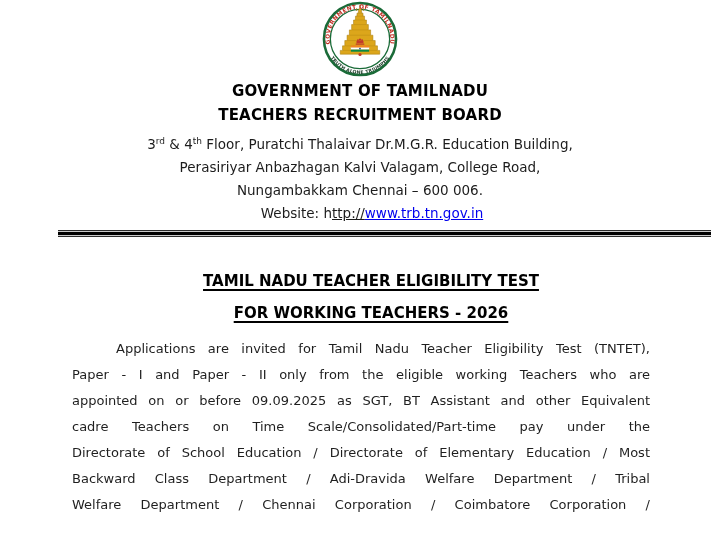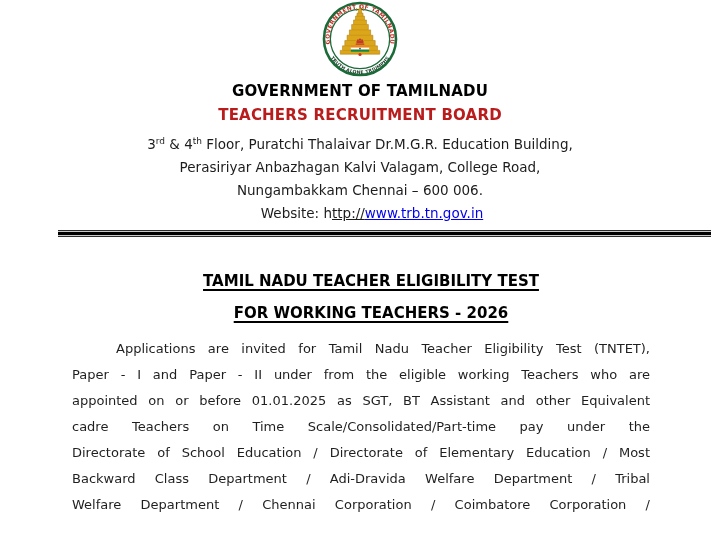--- a/index.html
+++ b/index.html
@@ -16,21 +16,21 @@
   .header { text-align: center; padding-top: 1px; }
   .logo { display: block; margin: 0 auto; width: 76px; height: 76px; }
 
   .org1 {
     margin-top: 6px;
     font-size: 15px; font-weight: bold; color: #000;
     letter-spacing: 0.2px; line-height: 16px;
   }
   .org2 {
     margin-top: 8px;
-    font-size: 15px; font-weight: bold; color: #b91c1c;
+    font-size: 15px; font-weight: bold; color: #000000;
     letter-spacing: 0.2px; line-height: 16px;
   }
   .address { margin-top: 10px; font-size: 13.5px; line-height: 23px; color: #1c1c1c; }
   .address sup { font-size: 9px; line-height: 0; }
   .website-line { font-size: 13.5px; line-height: 23px; padding-left: 24px; }
   .underlined-black { text-decoration: underline; color: #1c1c1c; }
   .website-link { color: #0000ee; text-decoration: underline; cursor: pointer; }
 
   
   .rule {
@@ -119,21 +119,21 @@
 
   <div class="rule"></div>
 
   <div class="titles">
     <div class="title-line title-1"><span class="u">TAMIL NADU TEACHER ELIGIBILITY TEST</span></div>
     <div class="title-line title-2"><span class="u">FOR WORKING TEACHERS - 2026</span></div>
   </div>
 
   <div class="paragraph">
     <div class="pline first">Applications are invited for Tamil Nadu Teacher Eligibility Test (TNTET),</div>
-    <div class="pline">Paper - I and Paper - II under from the eligible working Teachers who are</div>
-    <div class="pline">appointed on or before 01.01.2025 as SGT, BT Assistant and other Equivalent</div>
+    <div class="pline">Paper - I and Paper - II only from the eligible working Teachers who are</div>
+    <div class="pline">appointed on or before 09.09.2025 as SGT, BT Assistant and other Equivalent</div>
     <div class="pline">cadre Teachers on Time Scale/Consolidated/Part-time pay under the</div>
     <div class="pline">Directorate of School Education / Directorate of Elementary Education / Most</div>
     <div class="pline">Backward Class Department / Adi-Dravida Welfare Department / Tribal</div>
     <div class="pline">Welfare Department / Chennai Corporation / Coimbatore Corporation /</div>
   </div>
 
 </div>
 
 </body></html>

